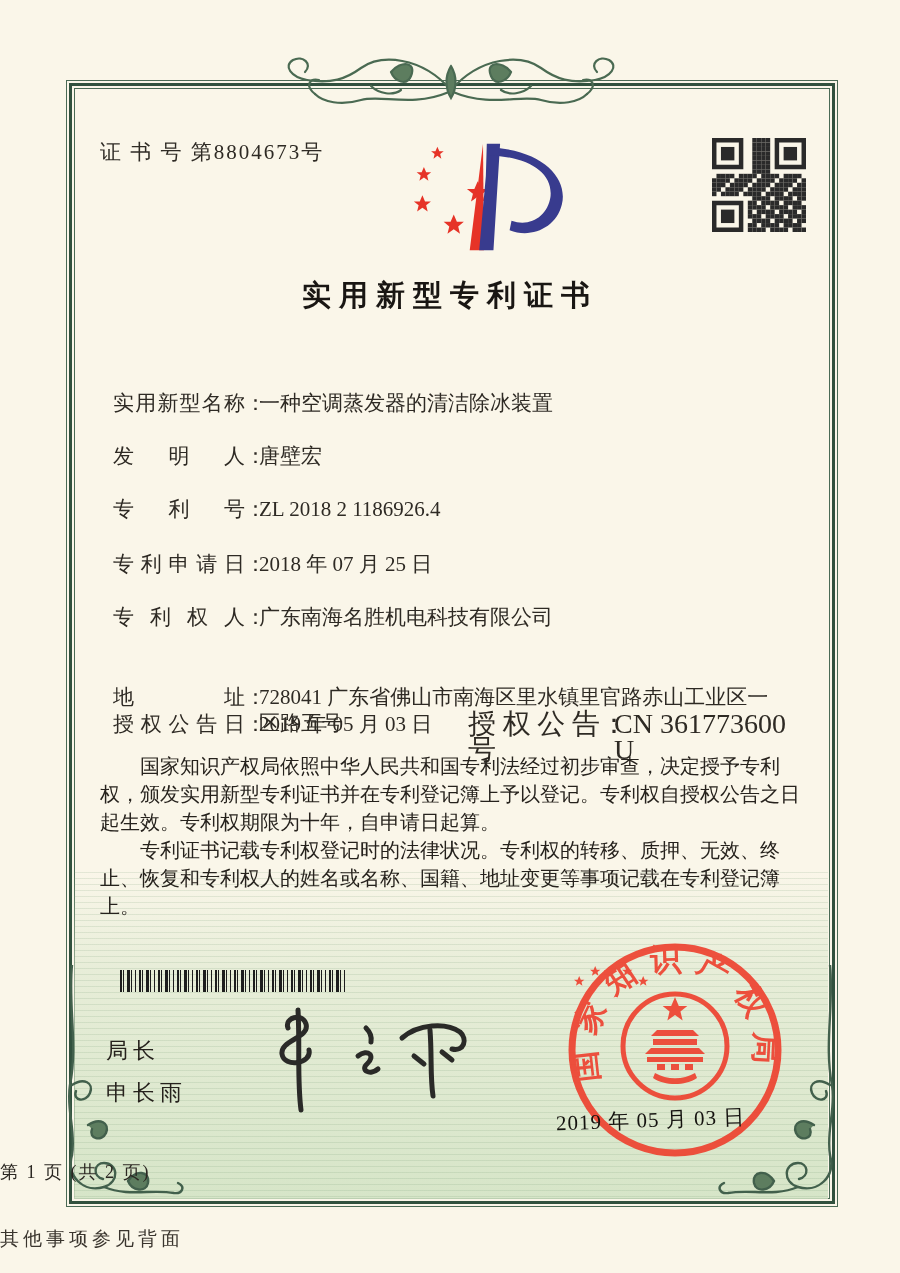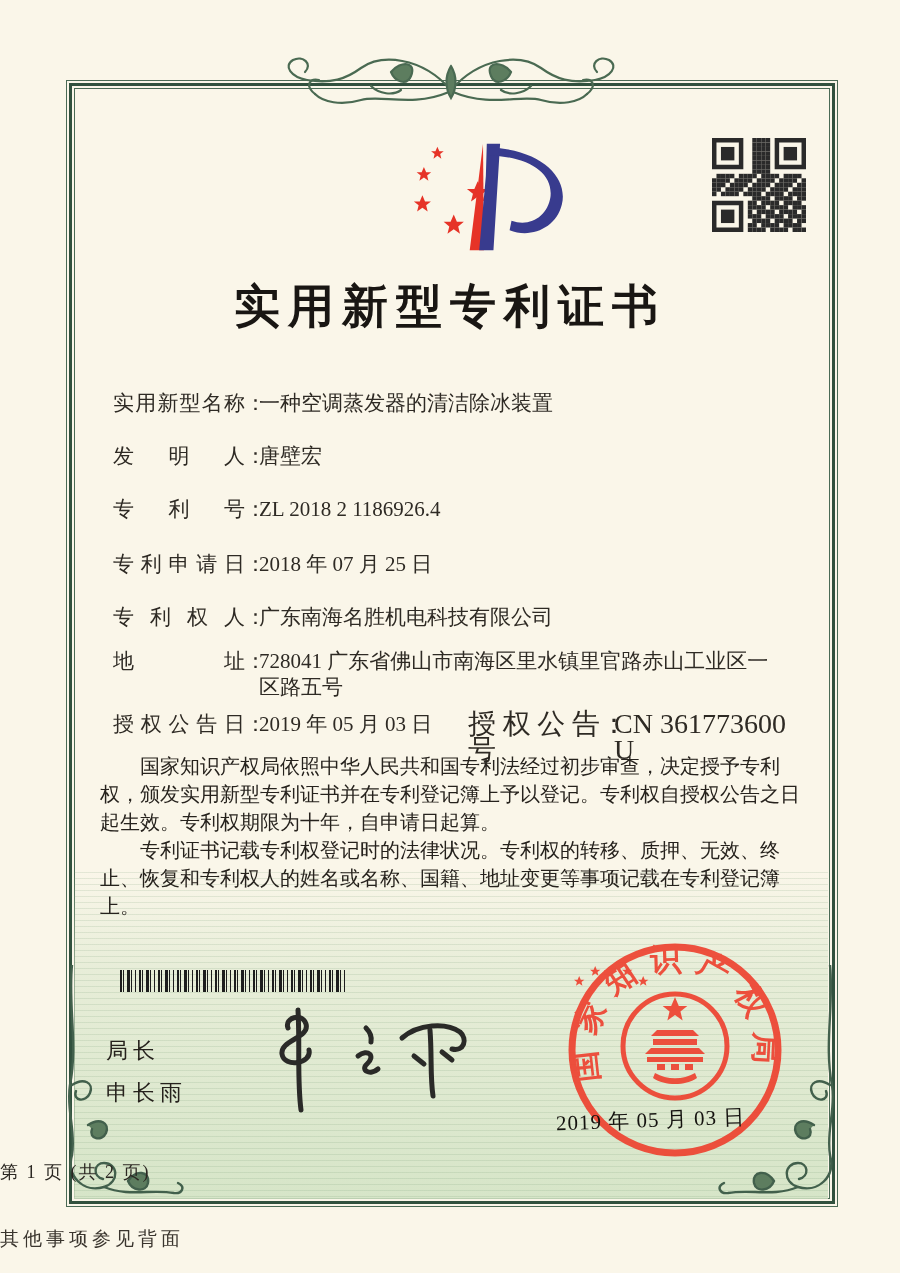--- a/index.html
+++ b/index.html
@@ -9,21 +9,21 @@
   .frame{position:absolute;left:66px;top:80px;width:770px;height:1125px;border:1px solid #4a6a55;}
   .frame-mid{position:absolute;inset:2px;border:3px solid #31513e;}
   .frame-in{position:absolute;inset:2px;border:1px solid #4a6a55;}
   
   .band{position:absolute;left:74px;right:72px;top:872px;height:327px;z-index:0;
         background:
           repeating-linear-gradient(to bottom, rgba(110,150,110,.16) 0 1px, rgba(0,0,0,0) 1px 6px),
           linear-gradient(to bottom, rgba(216,230,202,0) 0%, rgba(216,230,202,.55) 30%, rgba(208,226,194,.85) 100%);}
   .abs{position:absolute;}
   .cert-no{left:100px;top:138px;font-size:21px;letter-spacing:2px;color:#2e2a24;}
-  .title{left:0;right:0;top:276px;text-align:center;font-size:46px;font-weight:bold;
+  .title{left:0;right:0;top:276px;text-align:center;font-size:29px;font-weight:bold;
          letter-spacing:8px;color:#191613;}
   .row{left:100px;width:700px;display:flex;font-size:21px;color:#2e2a24;line-height:26px;}
   .lab{width:132px;text-align:justify;text-align-last:justify;flex:0 0 132px;margin-left:13px;}
   .col{width:14px;flex:0 0 14px;}
   .val{flex:1;}
   .grant2{position:absolute;left:355px;top:0;display:flex;font-size:28px;}
   .paras{left:100px;top:752px;width:702px;font-size:20px;line-height:28px;color:#26221d;}
   .paras p{margin:0;text-indent:2em;}
   .barcode{left:120px;top:970px;width:228px;height:22px;z-index:2;
     background:repeating-linear-gradient(90deg,
@@ -80,20 +80,21 @@
     <g transform="translate(130,0) scale(-1,1)" stroke="#42604c" stroke-width="2.4" fill="none" stroke-linecap="round">
       <path d="M14,0 C10,40 20,80 12,120 C8,145 18,165 14,190"></path>
       <path d="M14,120 C26,112 36,118 32,128 C28,138 14,136 18,126"></path>
       <path d="M14,190 C8,212 26,228 46,222 C62,217 60,198 46,198 C36,198 34,211 45,214"></path>
       <path d="M46,222 C70,232 94,224 116,228 C124,229 128,222 120,218"></path>
       <path d="M30,160 C42,152 52,158 48,168 C44,177 30,174 34,164" fill="#5d7d5f"></path>
       <path d="M70,216 C78,204 92,206 90,218 C88,228 74,226 70,216" fill="#5d7d5f"></path>
     </g>
   </svg>
 
+  <div class="abs cert-no z2">证 书 号 第8804673号</div>
 
   <svg class="abs z2" style="left:388px;top:138px" width="190" height="118" viewBox="0 0 200 124">
     <g fill="#e63327">
       <path id="st" transform="translate(52,16) scale(0.7)" d="M0,-10 L2.94,-3.09 9.51,-3.09 4.19,1.18 5.88,8.09 0,3.82 -5.88,8.09 -4.19,1.18 -9.51,-3.09 -2.94,-3.09 Z"></path>
       <use href="#st" transform="translate(-22,20) scale(1.15)"></use>
       <use href="#st" transform="translate(6,30) scale(1.7)"></use>
       <use href="#st" transform="translate(-34,48) scale(1.35)"></use>
       <use href="#st" transform="translate(-14,66) scale(1.6)"></use>
       <path d="M100,6 L86,118 L101,118 Z"></path>
     </g>
@@ -335,21 +336,21 @@
   <div class="abs row z2" style="top:551px">
     <span class="lab">专利申请日</span>
       <span class="col">：</span>
     <span class="val">2018 年 07 月 25 日</span>
   </div>
   <div class="abs row z2" style="top:604px">
     <span class="lab">专利权人</span>
       <span class="col">：</span>
     <span class="val">广东南海名胜机电科技有限公司</span>
   </div>
-  <div class="abs row z2" style="top:648px">
+  <div class="abs row z2" style="top:684px">
     <span class="lab">地址</span>
       <span class="col">：</span>
     <span class="val">
       <div>728041 广东省佛山市南海区里水镇里官路赤山工业区一</div>
       <div>区路五号</div>
     </span>
   </div>
   <div class="abs row z2" style="top:711px">
     <span class="lab">授权公告日</span>
       <span class="col">：</span>

